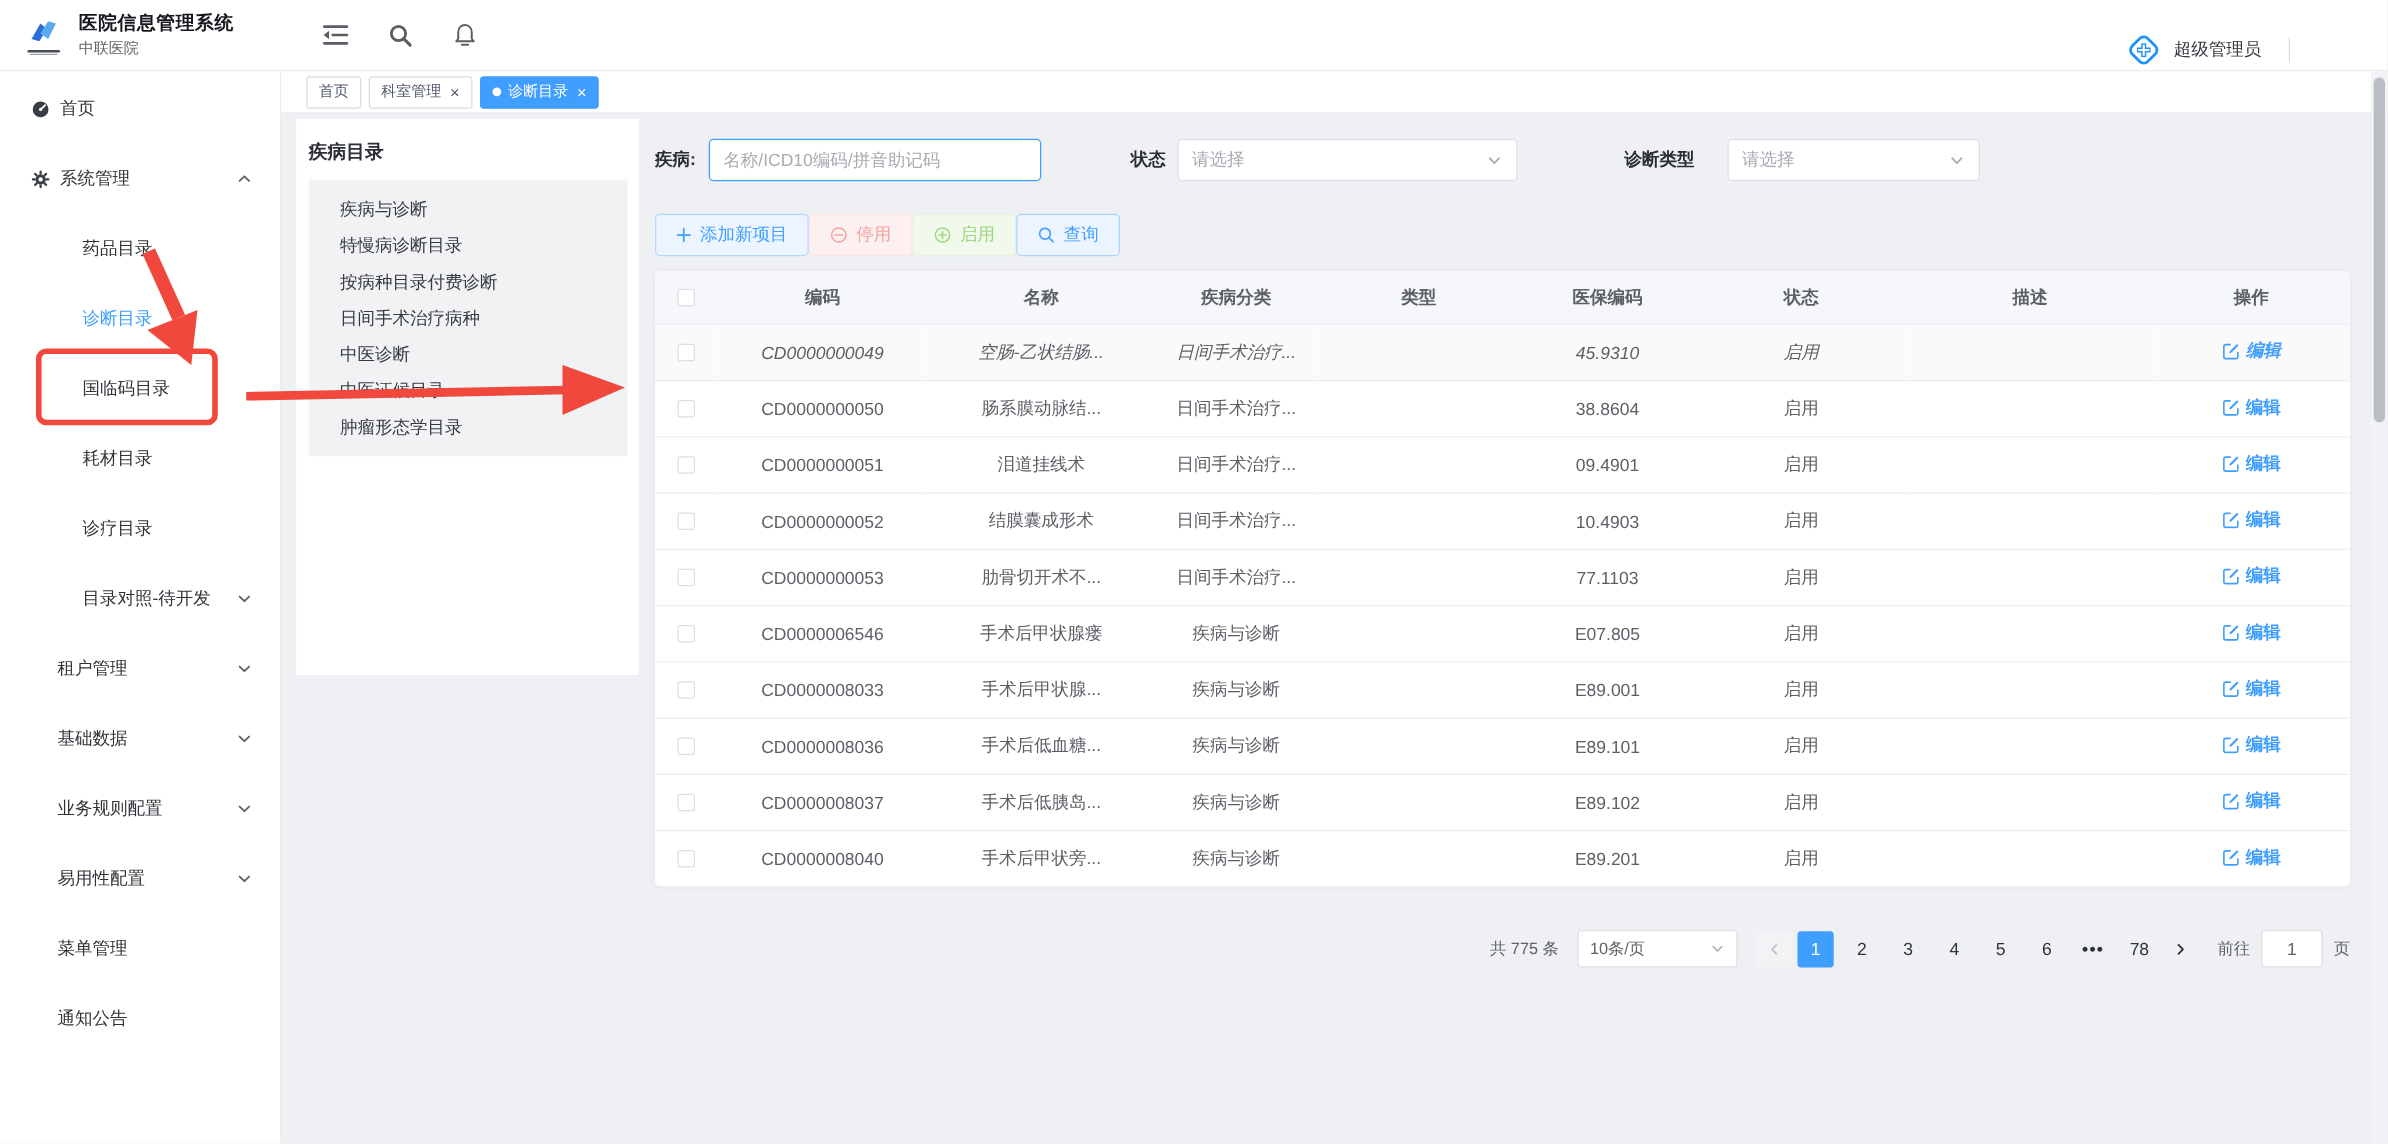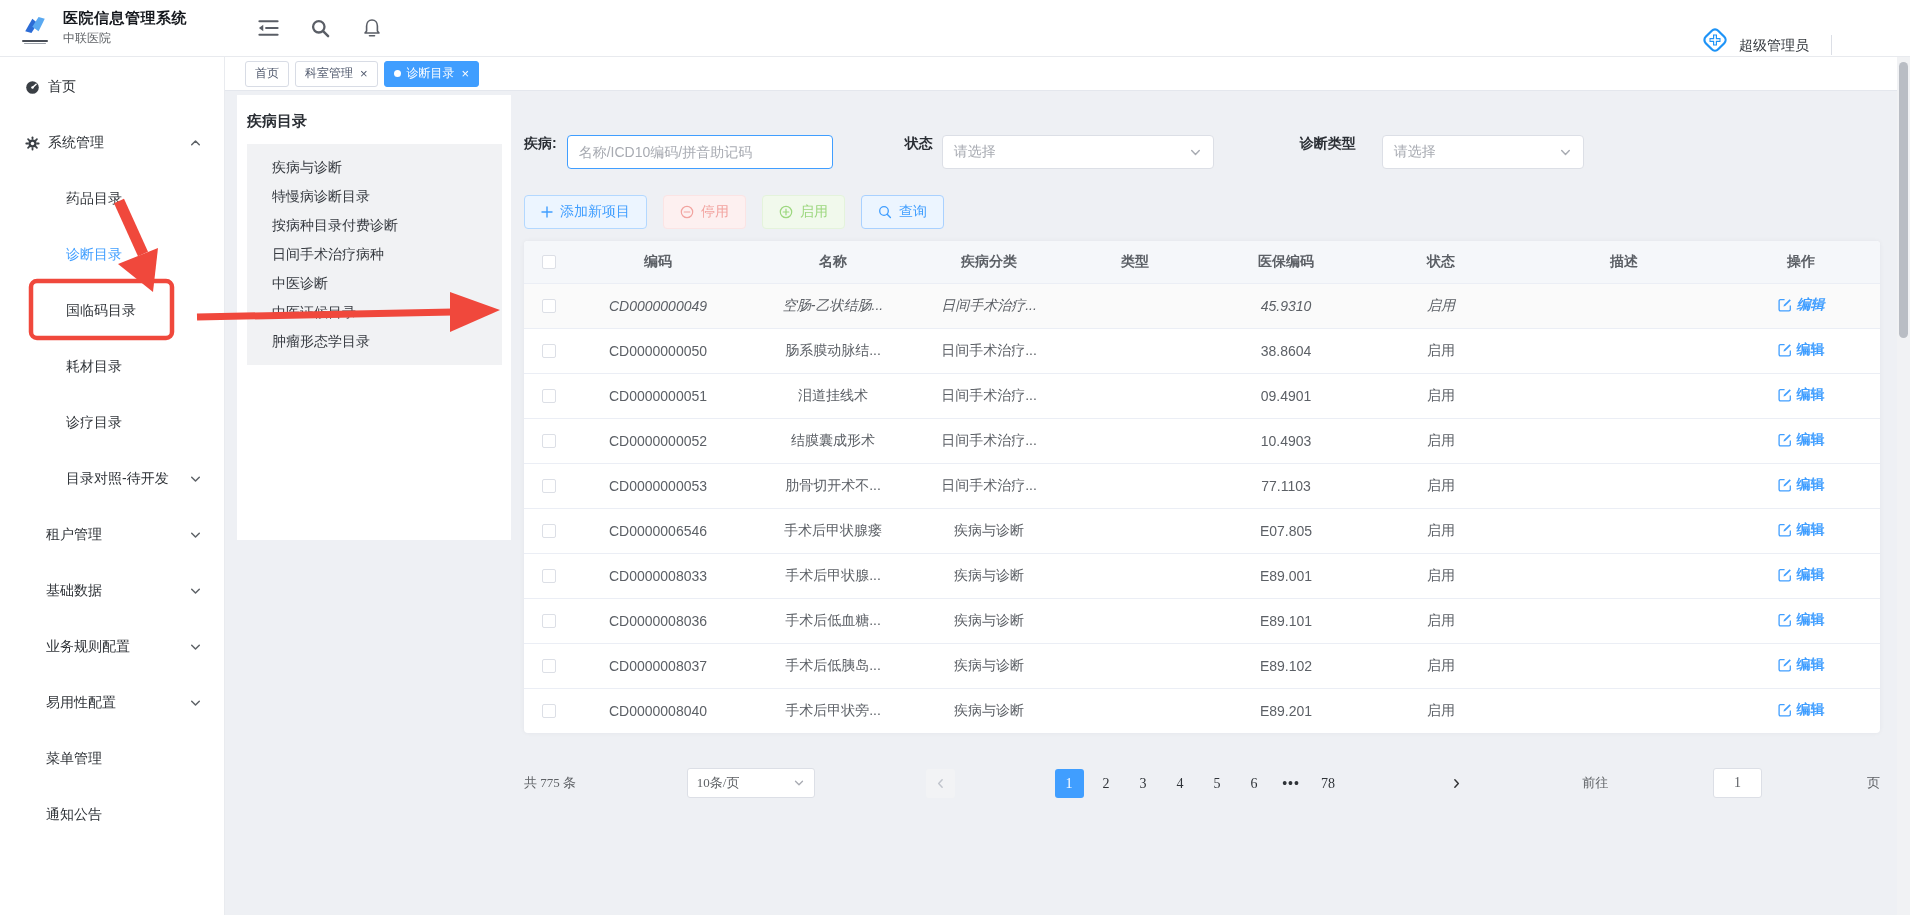--- a/index.html
+++ b/index.html
@@ -13,21 +13,21 @@
   .brand { width:225px; flex:0 0 225px; display:flex; align-items:center; padding-left:16px; }
   .logo-wrap { display:flex; flex-direction:column; align-items:center; width:38px; }
   .logo-bars { width:26px; margin-top:1px; }
   .logo-bars div { height:2px; background:#474c55; margin-top:1px; border-radius:1px; }
   .logo-bars div:last-child { height:1.5px; background:#9aa0a8; width:22px; margin:1px auto 0; }
   .brand-text { margin-left:9px; }
   .brand-title { font-size:15px; font-weight:bold; color:#15181d; letter-spacing:.5px; }
   .brand-sub { font-size:12px; color:#5f6266; margin-top:2px; }
   .top-icons { display:flex; align-items:center; gap:30px; margin-left:32px; }
   .tool-icon { width:22px; height:22px; display:flex; align-items:center; justify-content:center; cursor:pointer; }
-  .user { margin-left:auto; margin-right:78px; display:flex; align-items:flex-end;margin-top:24px; }
+  .user { margin-left:auto; margin-right:78px; display:flex; align-items:center;margin-top:24px; }
   .user-name { font-size:14px; color:#33373d; margin-left:9px; }
   .user-divider { width:1px; height:20px; background:#dcdfe6; margin-left:22px; }
 
   
   .body-row { display:flex; height:858px; }
   .sidebar { width:225px; flex:0 0 225px; background:#fff; border-right:1px solid #e9ebef;
     padding-top:2px; }
   .side-item { height:56px; display:flex; align-items:center; position:relative;
     font-size:14px; color:#2f3338; cursor:pointer; }
   .side-item .mi { display:flex; align-items:center; margin-right:8px; }
@@ -50,35 +50,35 @@
   
   .content { flex:1; display:flex; align-items:flex-start; padding:4px 30px 0 12px; }
   .left-panel { width:274px; flex:0 0 274px; background:#fff; height:445px;
     padding:17px 9px 0 10px; }
   .lp-title { font-size:15px; font-weight:600; color:#2b2f35; }
   .lp-list { margin-top:13px; background:#f1f2f4; padding:9px 0; }
   .lp-item { height:29px; line-height:29px; padding-left:25px; font-size:14px;
     color:#363a40; cursor:pointer; white-space:nowrap; }
 
   .right-panel { flex:1; margin-left:13px; }
-  .filters { display:flex; margin-top:40px; font-size:14px; }
+  .filters { display:flex; align-items:center; margin-top:16px; font-size:14px; }
   .f-label { font-weight:600; color:#2b2f35; white-space:nowrap; }
   .inp-disease { width:266px; height:34px; margin-left:10px; border:1px solid #409eff;
     border-radius:4px; padding:0 11px; font-size:14px; color:#333; outline:none;
     font-family:inherit; background:#fff; }
   .inp-disease::placeholder { color:#a8abb2; }
   .sel { height:34px; background:#fff; border:1px solid #dcdfe6; border-radius:4px;
     display:flex; align-items:center; justify-content:space-between; padding:0 11px;
     color:#a8abb2; font-size:14px; cursor:pointer; }
   .sel-status { width:272px; margin-left:9px; }
   .sel-type { width:202px; margin-left:26px; }
   .ml-status { margin-left:72px; }
   .ml-type { margin-left:86px; }
 
-  .toolbar { display:flex; align-items:center; gap:16px; margin-top:26px; }
+  .toolbar { display:flex; align-items:center; margin-top:26px; }
   .btn { height:34px; border-radius:4px; padding:0 16px; font-size:14px;
     display:inline-flex; align-items:center; gap:7px; cursor:pointer; border:1px solid transparent;
     font-family:inherit; }
   .btn-add    { background:#ecf5ff; border-color:#b3d8ff; color:#409eff; }
   .btn-stop   { background:#fdf0f0; border-color:#fbe4e4; color:#f2a39f; }
   .btn-start  { background:#f1f9ec; border-color:#e4f3db; color:#9cd77e; }
   .btn-query  { background:#ecf5ff; border-color:#a9d1ff; color:#409eff; }
 
   .table-card { margin-top:12px; background:#fff; border-radius:4px; overflow:hidden;
     box-shadow:0 0 5px rgba(30,40,60,.05); }
@@ -86,22 +86,22 @@
   thead th { height:42px; background:#f5f7fa; font-size:14px; color:#5c6066;
     font-weight:bold; text-align:center; }
   tbody td { height:45px; border-top:1px solid #ebeef5; font-size:14px; color:#5c6066;
     text-align:center; white-space:nowrap; overflow:hidden; }
   tbody tr:first-child { background:#fafafa;font-style:italic; }
   .cb { width:14px; height:14px; border:1px solid #dcdfe6; border-radius:2px;
     background:#fff; margin:0 auto; cursor:pointer; }
   .edit-link { color:#409eff; display:inline-flex; align-items:center; gap:5px;
     cursor:pointer; font-weight:600; }
 
-  .pager { margin-top:35px; display:flex; align-items:center; justify-content:space-between;
-    font-size:13px; color:#5f6266;font-family:Liberation Serif, serif; }
+  .pager { margin-top:35px; display:flex; align-items:center; justify-content:flex-end;
+    font-size:13px; color:#5f6266; }
   .pg-total { margin-right:15px; color:#5f6266; }
   .pg-size { width:128px; height:30px; background:#fff; border:1px solid #dcdfe6;
     border-radius:3px; display:flex; align-items:center; justify-content:space-between;
     padding:0 9px; color:#5f6266; cursor:pointer; }
   .pg-prev { width:29px; height:29px; background:#f2f3f5; border-radius:3px; color:#c0c4cc;
     display:flex; align-items:center; justify-content:center; margin-left:15px; font-size:15px; }
   .pg-next { width:29px; height:29px; color:#303133; display:flex; align-items:center;
     justify-content:center; font-size:15px; cursor:pointer; }
   .pg-page { min-width:29px; height:29px; line-height:29px; text-align:center;
     margin:0 4px; color:#2f3338; font-size:14px; cursor:pointer; border-radius:3px; }

